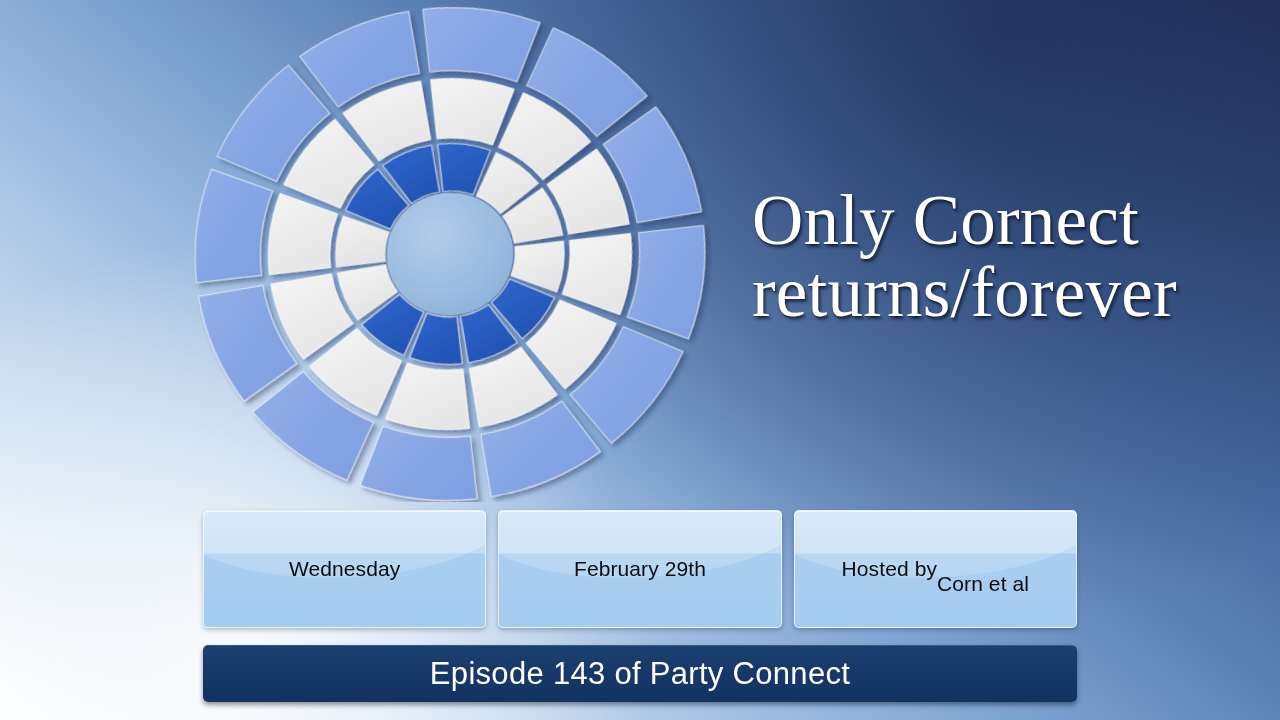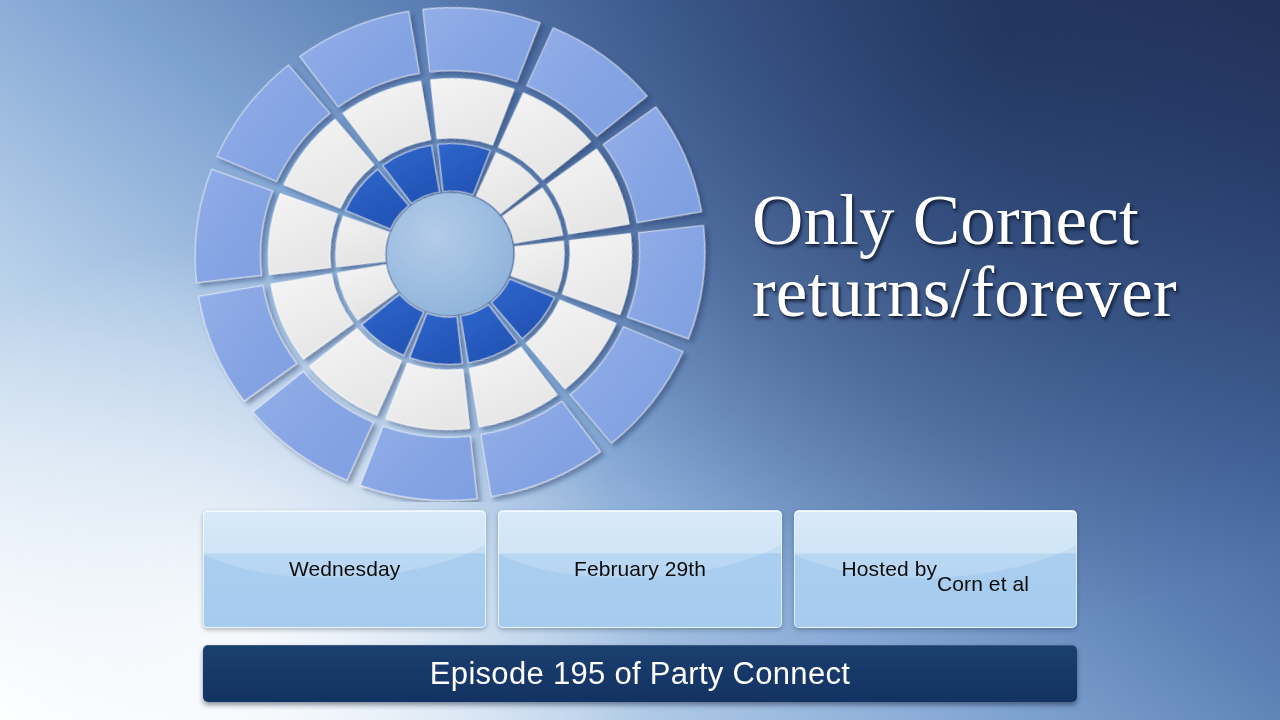--- a/index.html
+++ b/index.html
@@ -274,16 +274,16 @@
 
 
     <div class="info-box two-line">
       <div class="info-text">Hosted by</div>
       <div class="info-text">Corn et al</div>
     </div>
 
   </div>
 
   <div id="episode-bar">
-    <span id="episode-text">Episode 195 of Party Connect</span>
+    <span id="episode-text">Episode 143 of Party Connect</span>
   </div>
 
 </div>
 
 </body></html>

